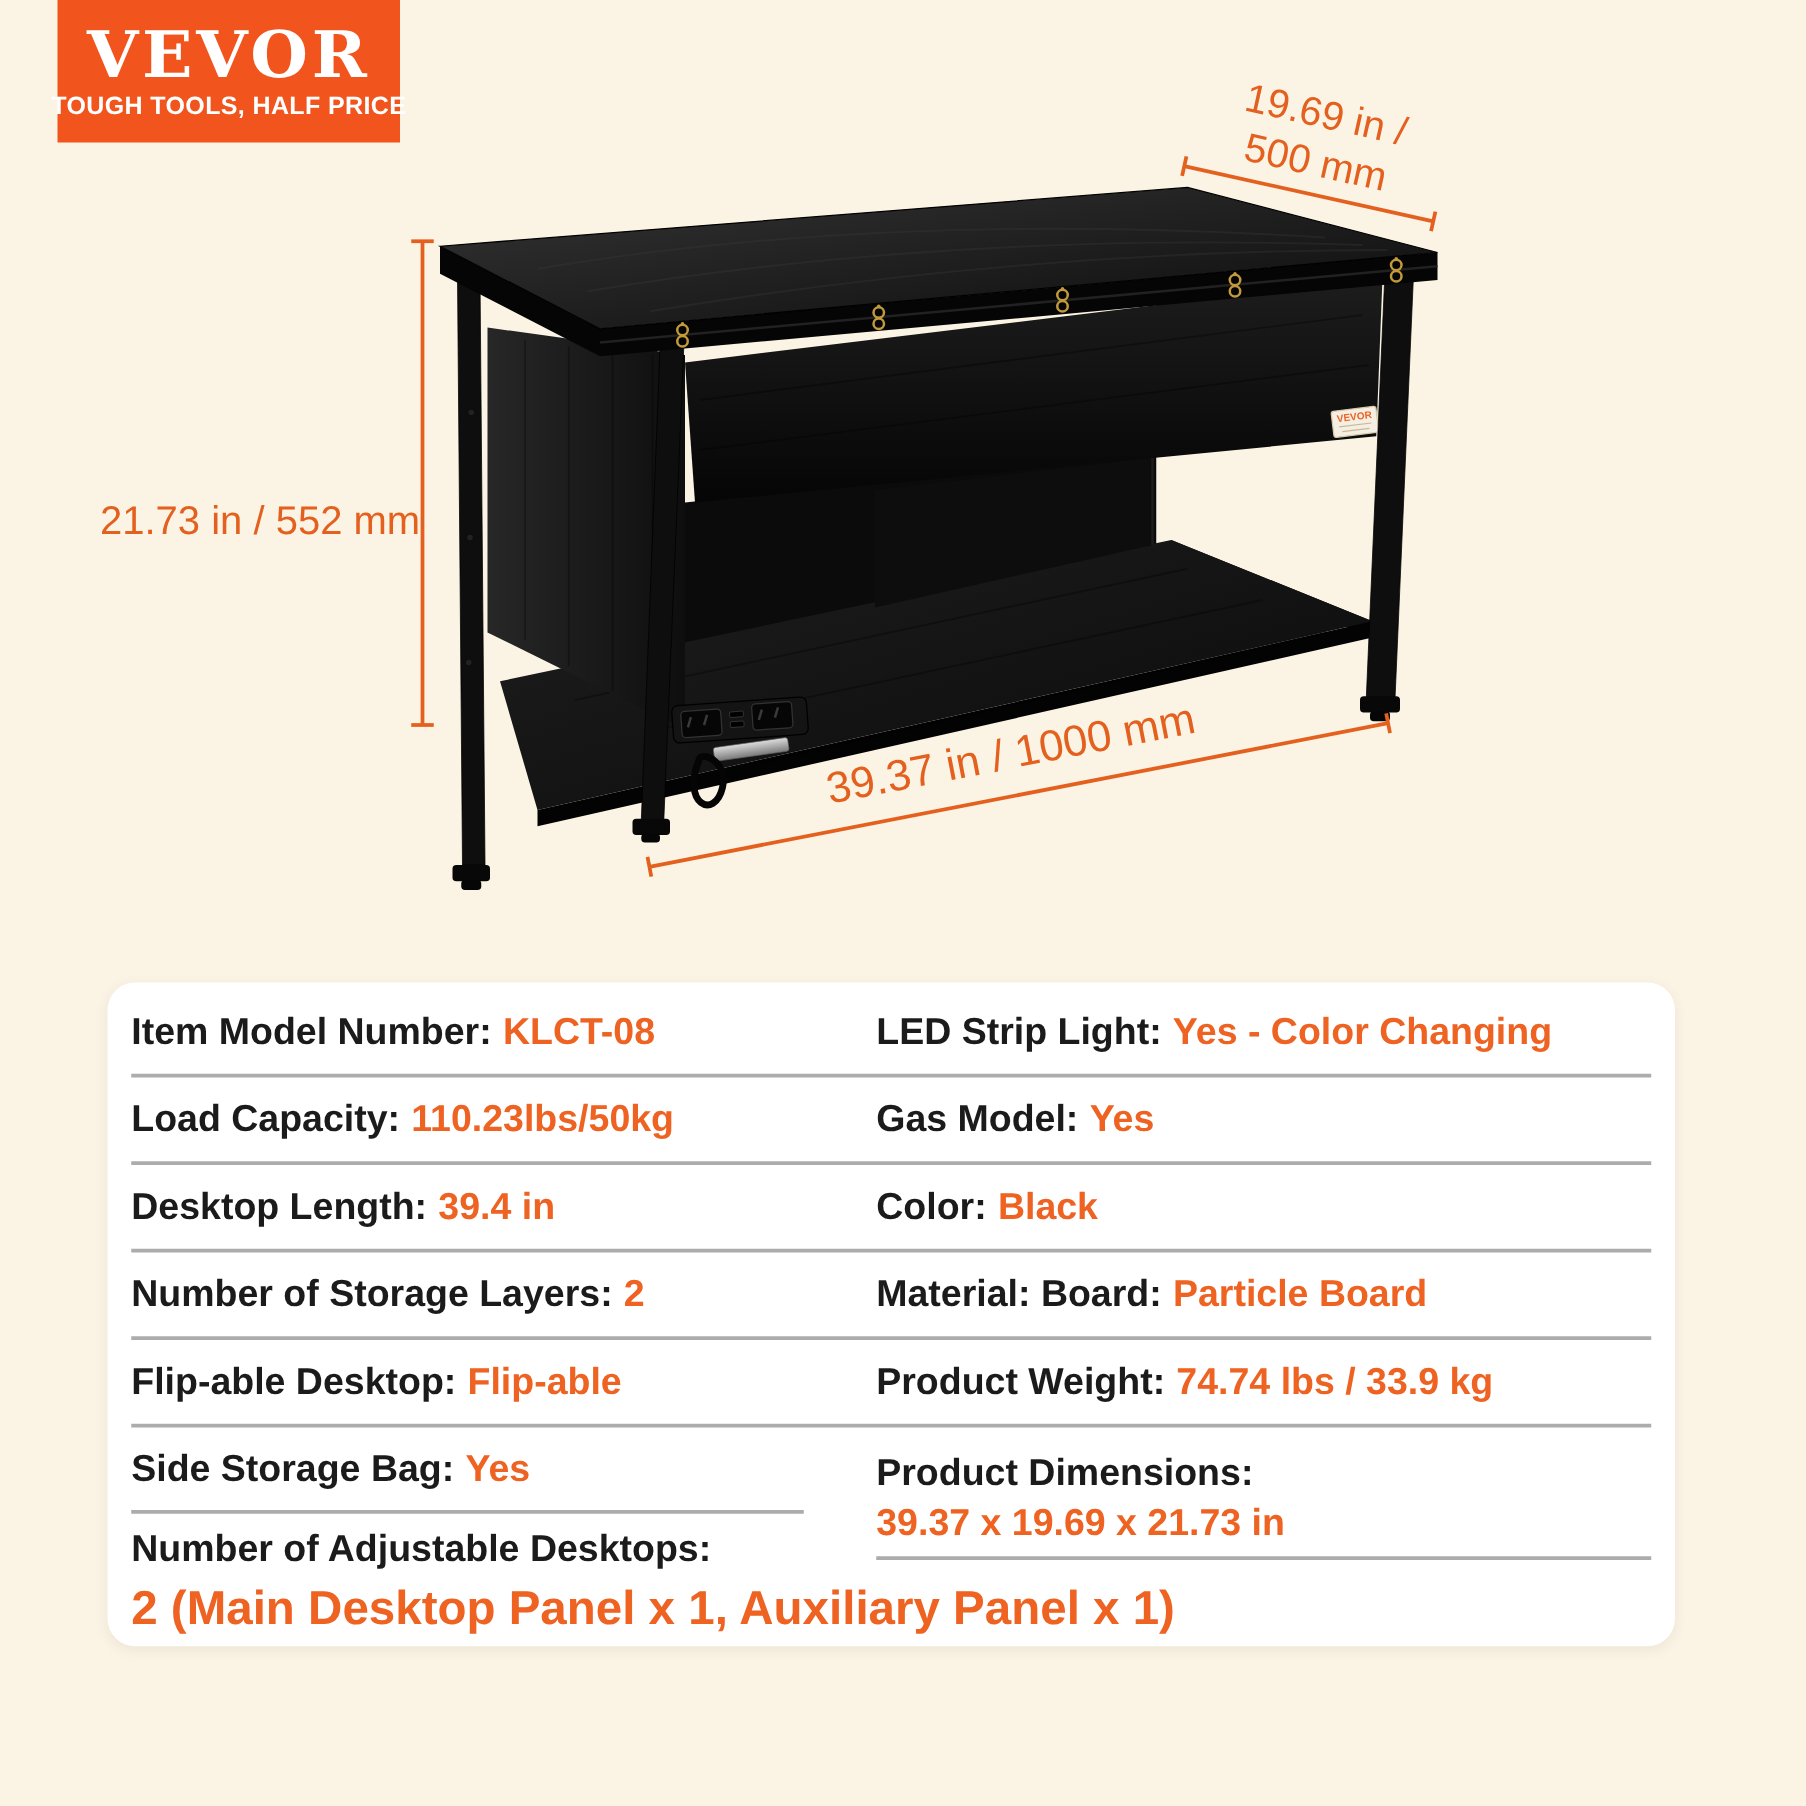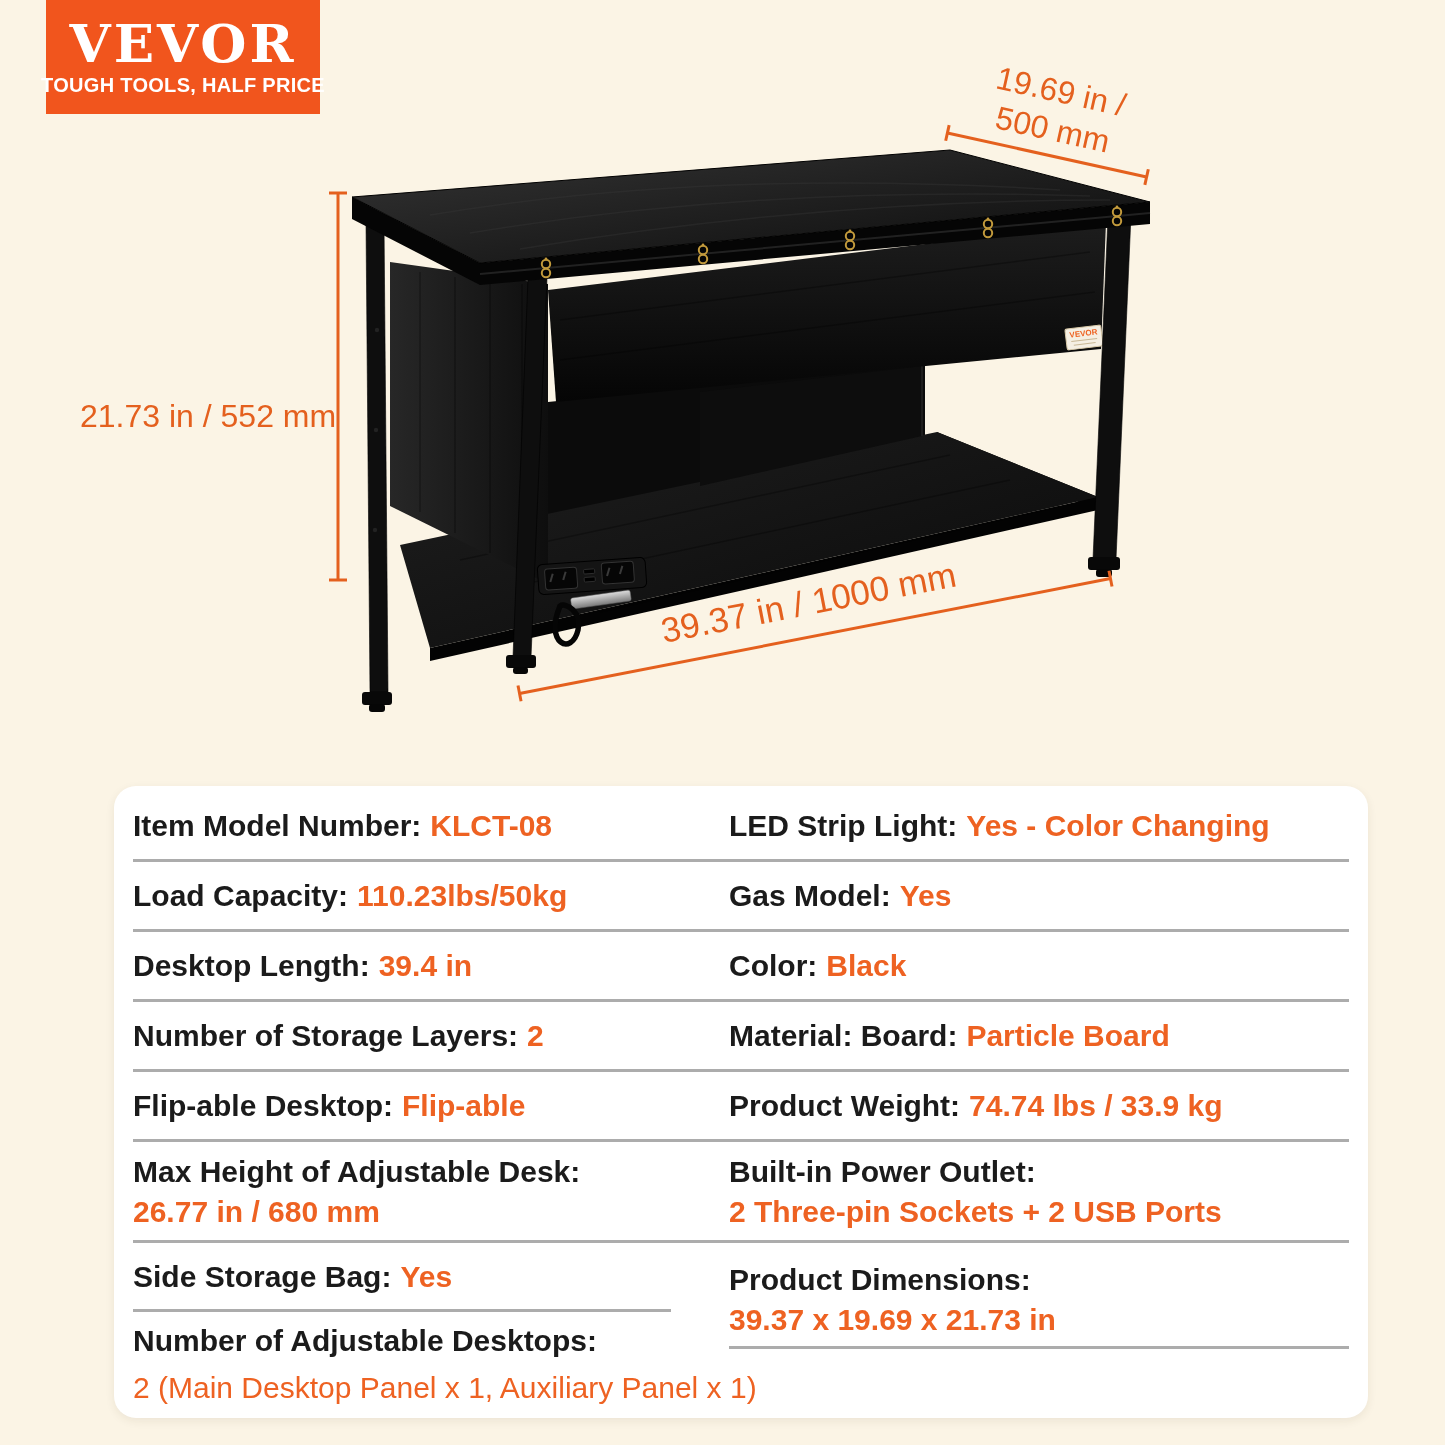--- a/index.html
+++ b/index.html
@@ -29,38 +29,38 @@
     fill:var(--c-dim-orange,#E4601E);
     font-family:"Liberation Sans",sans-serif;
   }
   .grain{stroke:#3a3a3a;stroke-width:1.5;fill:none;opacity:.35}
   .graindark{stroke:#000;stroke-width:1.5;fill:none;opacity:.3}
 
   
   .specs{
     position:absolute;left:86px;top:786px;width:1254px;box-sizing:border-box;
     background:var(--c-panel-bg,#fff);border-radius:22px;
-    padding:6px 19px 10px;box-shadow:0 3px 10px rgba(70,55,20,.08);margin-left:28px;
+    padding:6px 19px 10px;box-shadow:0 3px 10px rgba(70,55,20,.08);
   }
   .srow{display:grid;grid-template-columns:596px 1fr;border-bottom:3px solid var(--c-separator-gray,#ACACAC)}
   .cell{padding:17px 0;font-size:30px;font-weight:bold;color:var(--c-label-text,#1B1B1B);line-height:33px}
   .cell .val,.fullval,.bcell .val{color:var(--c-value-orange,#EE6222)}
   .cell .val{margin-left:9px}
   .two .cell{padding:10px 0 8px;line-height:40px}
   .two .cell .val{display:block;margin-left:0}
   .bottom{display:flex;align-items:center}
   .bcol-left{width:538px}
   .bcol-right{margin-left:58px;flex:1}
   .bcell{font-size:30px;font-weight:bold;color:var(--c-label-text,#1B1B1B)}
   .bcell.one{padding:17px 0 16px;line-height:33px;border-bottom:3px solid var(--c-separator-gray,#ACACAC)}
   .bcell.one .val{margin-left:9px}
   .bcell.lbl-only{padding:12px 0 4px;line-height:33px}
   .bcell.two-r{padding:4px 0 6px;line-height:40px;border-bottom:3px solid var(--c-separator-gray,#ACACAC)}
   .bcell.two-r .val{display:block}
-  .fullval{padding:7px 0 0;font-size:30px;font-weight:normal;line-height:40px}
+  .fullval{padding:7px 0 0;font-size:38px;font-weight:bold;line-height:40px}
 </style>
 </head>
 <body>
 
 <div class="stage">
 
   <div class="logo">
     <div class="logo-word">VEVOR</div>
     <div class="logo-tag">TOUGH TOOLS, HALF PRICE</div>
   </div>
@@ -269,28 +269,20 @@
 
     <div class="srow">
       <div class="cell">
         <span>Flip-able Desktop:</span><span class="val">Flip-able</span>
       </div>
       <div class="cell">
         <span>Product Weight:</span><span class="val">74.74 lbs / 33.9 kg</span>
       </div>
     </div>
 
-    <div class="srow two">
-      <div class="cell">
-        <span>Max Height of Adjustable Desk:</span><span class="val">26.77 in / 680 mm</span>
-      </div>
-      <div class="cell">
-        <span>Built-in Power Outlet:</span><span class="val">2 Three-pin Sockets + 2 USB Ports</span>
-      </div>
-    </div>
 
     <div class="bottom">
       <div class="bcol-left">
         <div class="bcell one">
           <span>Side Storage Bag:</span><span class="val">Yes</span>
         </div>
         <div class="bcell lbl-only">
           <span>Number of Adjustable Desktops:</span>
         </div>
       </div>

